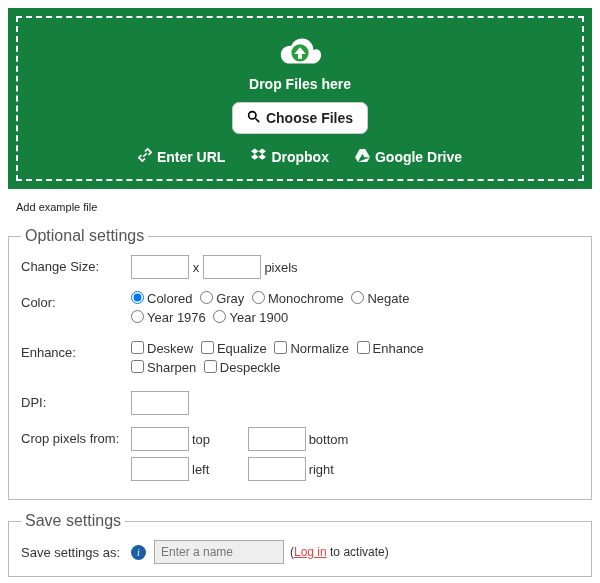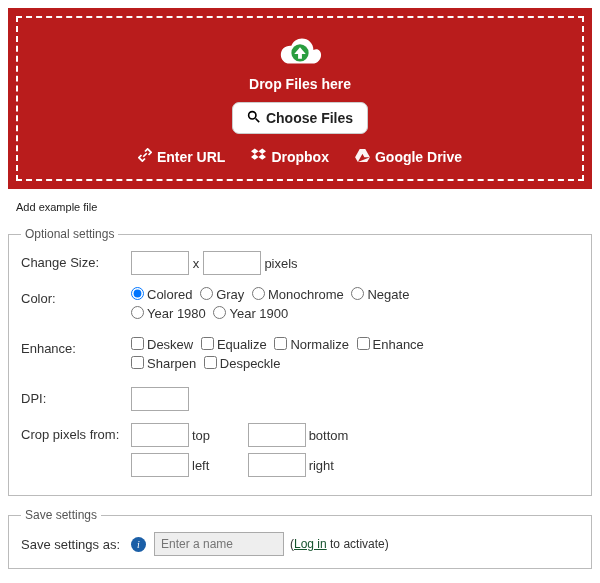--- a/index.html
+++ b/index.html
@@ -6,21 +6,21 @@
   body {
     margin: 0;
     padding: 8px;
     font-family: Arial, Helvetica, sans-serif;
     font-size: 13px;
     background: #fff;
     color: #333;
     width: 600px;
   }
   .drop-zone {
-    background: #b91c1c;
+    background: #15803d;
     padding: 8px;
     margin-bottom: 12px;
   }
   .drop-inner {
     border: 2px dashed #ffffff;
     padding: 16px 10px 14px;
     text-align: center;
     color: #fff;
   }
   .cloud-icon {
@@ -78,21 +78,21 @@
     color: #222;
     cursor: pointer;
     margin-left: 8px;
   }
   fieldset {
     border: 1px solid #bbb;
     margin: 0 0 12px 0;
     padding: 10px 12px 12px;
   }
   legend {
-    font-size: 12px;
+    font-size: 16px;
     color: #555;
     padding: 0 4px;
   }
   .row {
     display: flex;
     align-items: flex-start;
     margin-bottom: 12px;
   }
   .row:last-child { margin-bottom: 0; }
   .lbl {
@@ -137,21 +137,21 @@
     color: #fff;
     display: inline-flex;
     align-items: center;
     justify-content: center;
     font-size: 10px;
     font-style: italic;
     font-family: Georgia, serif;
     margin-right: 8px;
   }
   .login-hint { font-size: 12px; margin-left: 6px; }
-  .login-hint a { color: #14532d; text-decoration: underline; cursor: pointer; }
+  .login-hint a { color: #ef4444; text-decoration: underline; cursor: pointer; }
   .chev { display:inline-block; }
 </style>
 </head>
 <body>
 
 <div class="drop-zone">
   <div class="drop-inner">
     <div class="cloud-icon">
       <svg viewBox="0 0 48 36" width="46" height="36">
         <path fill="#ffffff" d="M38,16c0-7-5.5-12-12-12c-5,0-9.3,3-11,7.5C8.5,11,4,15,4,21c0,5,4,9,9,9h24c5,0,9-4,9-9C46,17,42.5,13.5,38,16z"></path>
@@ -234,21 +234,21 @@
             <span>Monochrome</span>
           </label>
         <label>
             <input type="radio" name="col" style="">
             <span>Negate</span>
           </label>
       </div>
       <div class="group-line">
         <label>
             <input type="radio" name="col" style="">
-            <span>Year 1980</span>
+            <span>Year 1976</span>
           </label>
         <label>
             <input type="radio" name="col" style="">
             <span>Year 1900</span>
           </label>
       </div>
     </div>
   </div>
 
   <div class="row">

